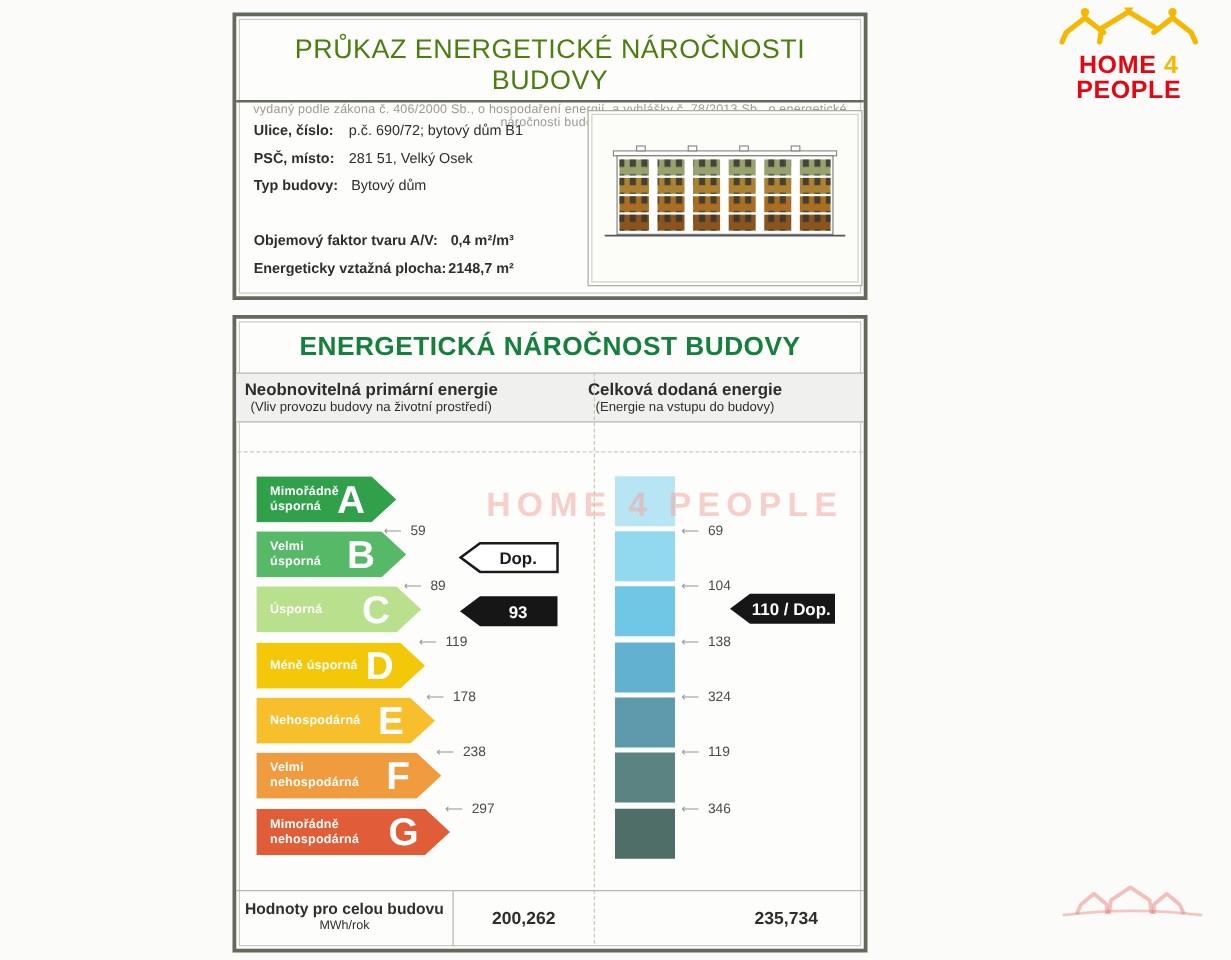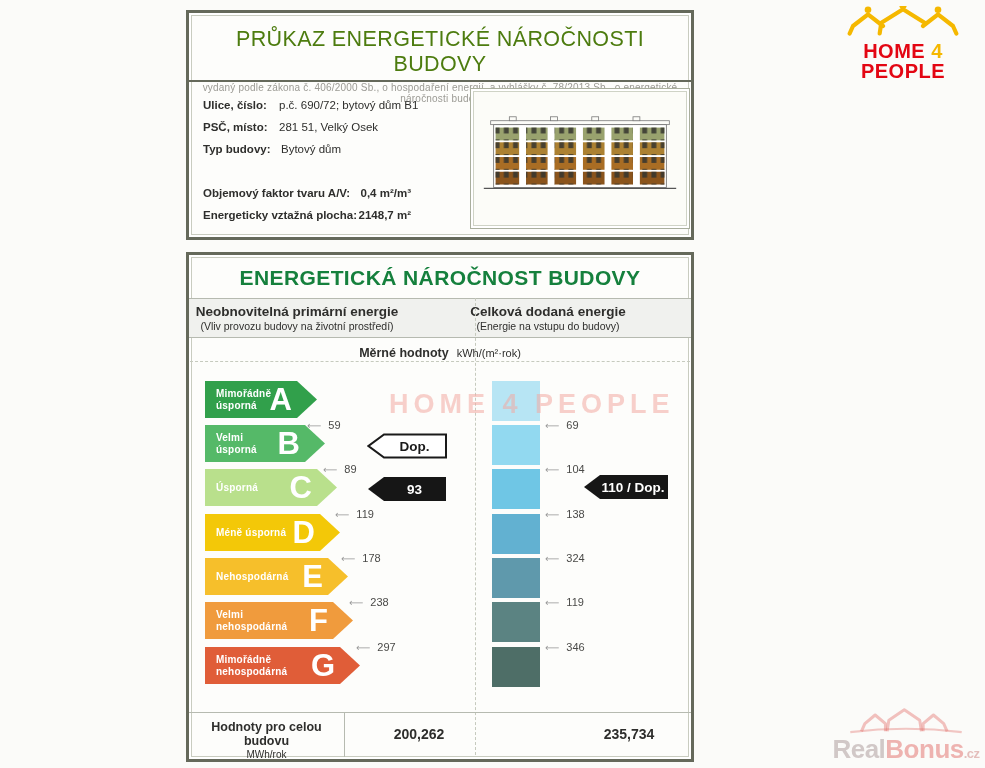--- a/index.html
+++ b/index.html
@@ -81,21 +81,21 @@
     display:flex; align-items:center; justify-content:center;
     font-size:13.5px; font-weight:bold; }
   .marker.white .mtext { color:#1a1a1a; }
   .marker.black .mtext { color:#ffffff; }
 
   
   .seg { position:absolute; left:303px; width:48px; height:40px; }
 
   
   .totals-row { position:absolute; left:0; right:0; top:457px; height:45px; border-top:1px solid #b6bab0; }
-  .totals-label-cell { position:absolute; left:0; top:0; width:156px; height:100%;
+  .totals-label-cell { position:absolute; left:0; top:0; width:174px; height:100%;
     border-right:1px solid #b6bab0; text-align:center; padding-top:7px; }
   .totals-label { font-size:12.5px; font-weight:bold; }
   .totals-units { font-size:10px; margin-top:1px; }
   .total-val { position:absolute; top:13px; font-size:14px; font-weight:bold; text-align:center; }
   #total-left { left:174px; width:112px; }
   #total-right { left:340px; width:200px; }
 
   
   .wm-chart { position:absolute; left:200px; top:134px; width:300px; z-index:6;
     font-size:27px; font-weight:bold; letter-spacing:5px;
@@ -205,23 +205,20 @@
       <div class="band-col right">
         <div class="band-title">Neobnovitelná primární energie</div>
         <div class="band-sub">(Vliv provozu budovy na životní prostředí)</div>
       </div>
       <div class="band-col left">
         <div class="band-title">Celková dodaná energie</div>
         <div class="band-sub">(Energie na vstupu do budovy)</div>
       </div>
     </div>
 
-    <div class="units-row">
-      <span class="units-label">Měrné hodnoty</span><span class="units-unit">kWh/(m²·rok)</span>
-    </div>
     <div class="dash-h"></div>
     <div class="dash-v"></div>
 
     <div class="e-arrow cA" style="top:126px;width:112px">
       <span class="e-label">Mimořádně
 úsporná</span>
       <span class="e-letter">A</span>
     </div>
     <div class="e-arrow cB" style="top:170px;width:120px">
       <span class="e-label">Velmi
@@ -308,14 +305,13 @@
 
 <div class="abs" id="realbonus">
   <svg width="120" height="26" viewBox="0 0 140 30">
     <g fill="none" stroke="rgba(228,120,116,0.45)" stroke-width="3.5" stroke-linejoin="round">
       <path d="M18 27 L22 18 L34 8 L46 18 L46 27"></path>
       <path d="M48 27 L50 14 L68 2 L86 14 L88 27"></path>
       <path d="M90 27 L90 18 L102 8 L114 18 L118 27"></path>
     </g>
     <path d="M5 28 Q70 20 135 28" fill="none" stroke="rgba(228,120,116,0.4)" stroke-width="2.5"></path>
   </svg>
-  <div class="rb-text"><span class="rb-real">Real</span><span class="rb-bonus">Bonus</span><span class="rb-cz">.cz</span></div>
 </div>
 
 </body></html>

